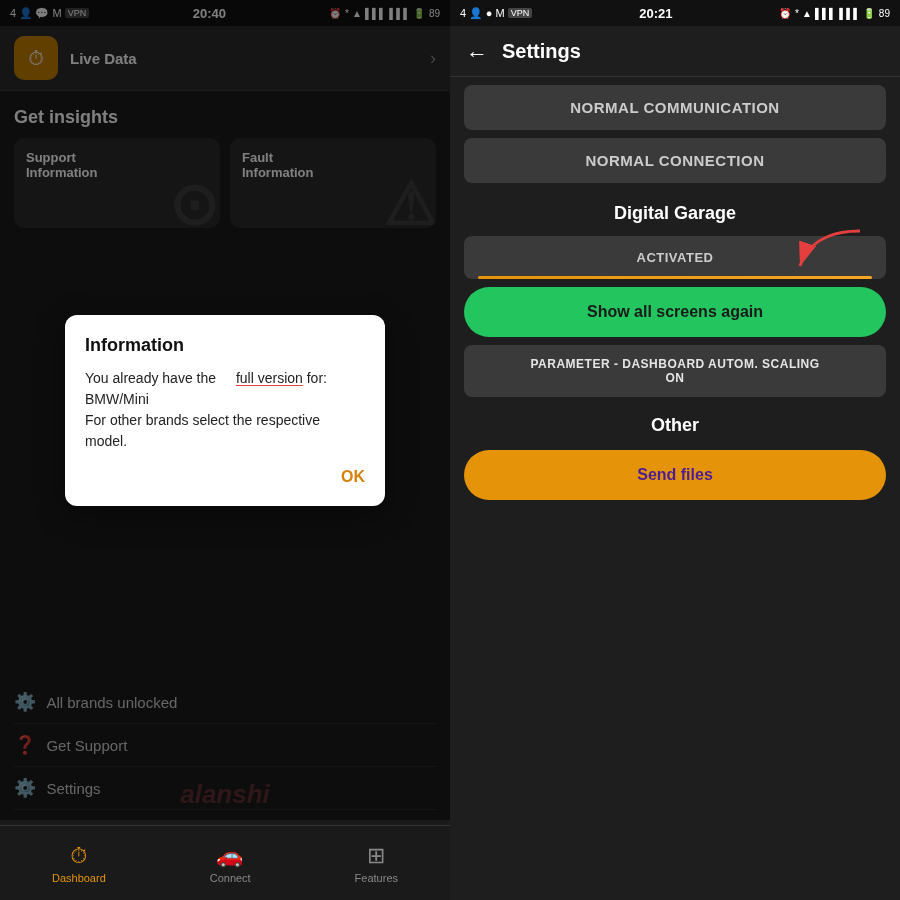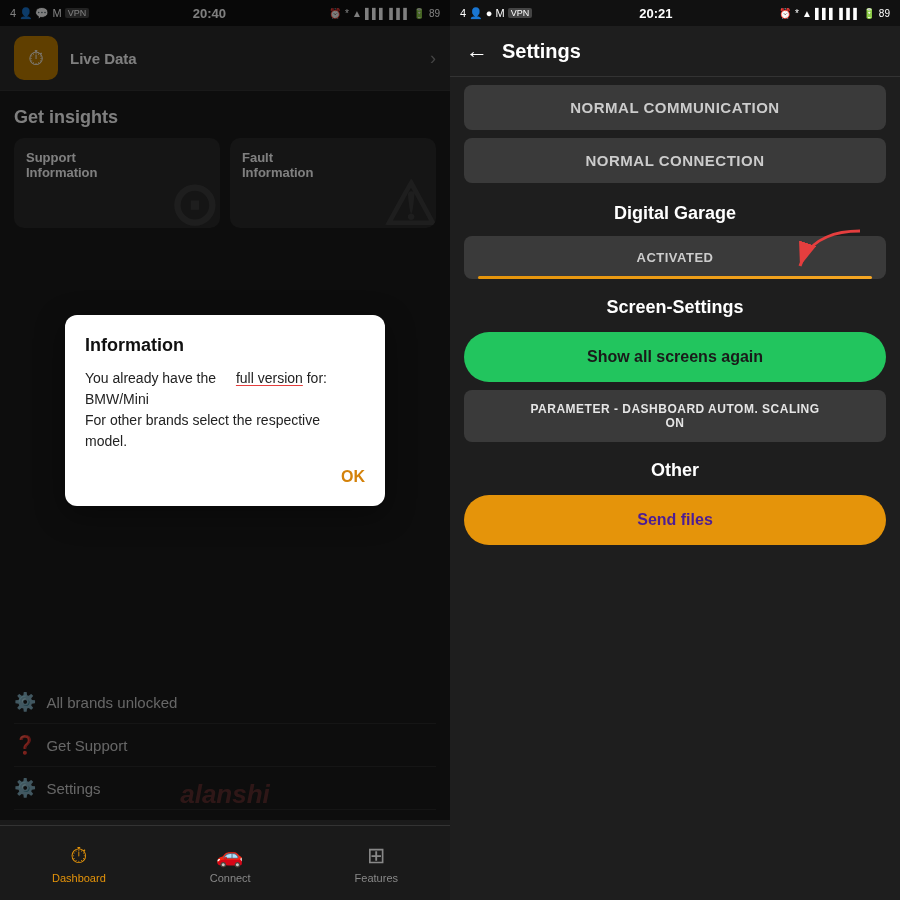--- a/index.html
+++ b/index.html
@@ -482,21 +482,20 @@
       <svg class="arrow-svg" style="position:absolute;right:30px;top:-10px;width:90px;height:55px;pointer-events:none;z-index:5;" viewBox="0 0 90 55">
         <defs>
           <marker id="arrowhead" markerWidth="8" markerHeight="6" refX="8" refY="3" orient="auto">
             <polygon points="0 0, 8 3, 0 6" fill="#e53e3e"></polygon>
           </marker>
         </defs>
         <path d="M 80 5 C 60 5, 30 10, 20 40" stroke="#e53e3e" stroke-width="3" fill="none" marker-end="url(#arrowhead)"></path>
       </svg>
     </div>
 
-    <div class="section-title">Screen-Settings</div>
 
     <div class="show-all-btn">Show all screens again</div>
 
     <div class="param-btn" style="white-space:pre-line;">PARAMETER - DASHBOARD AUTOM. SCALING
 ON</div>
 
 
     <div class="section-title">Other</div>
 
     <div class="send-files-btn">Send files</div>

